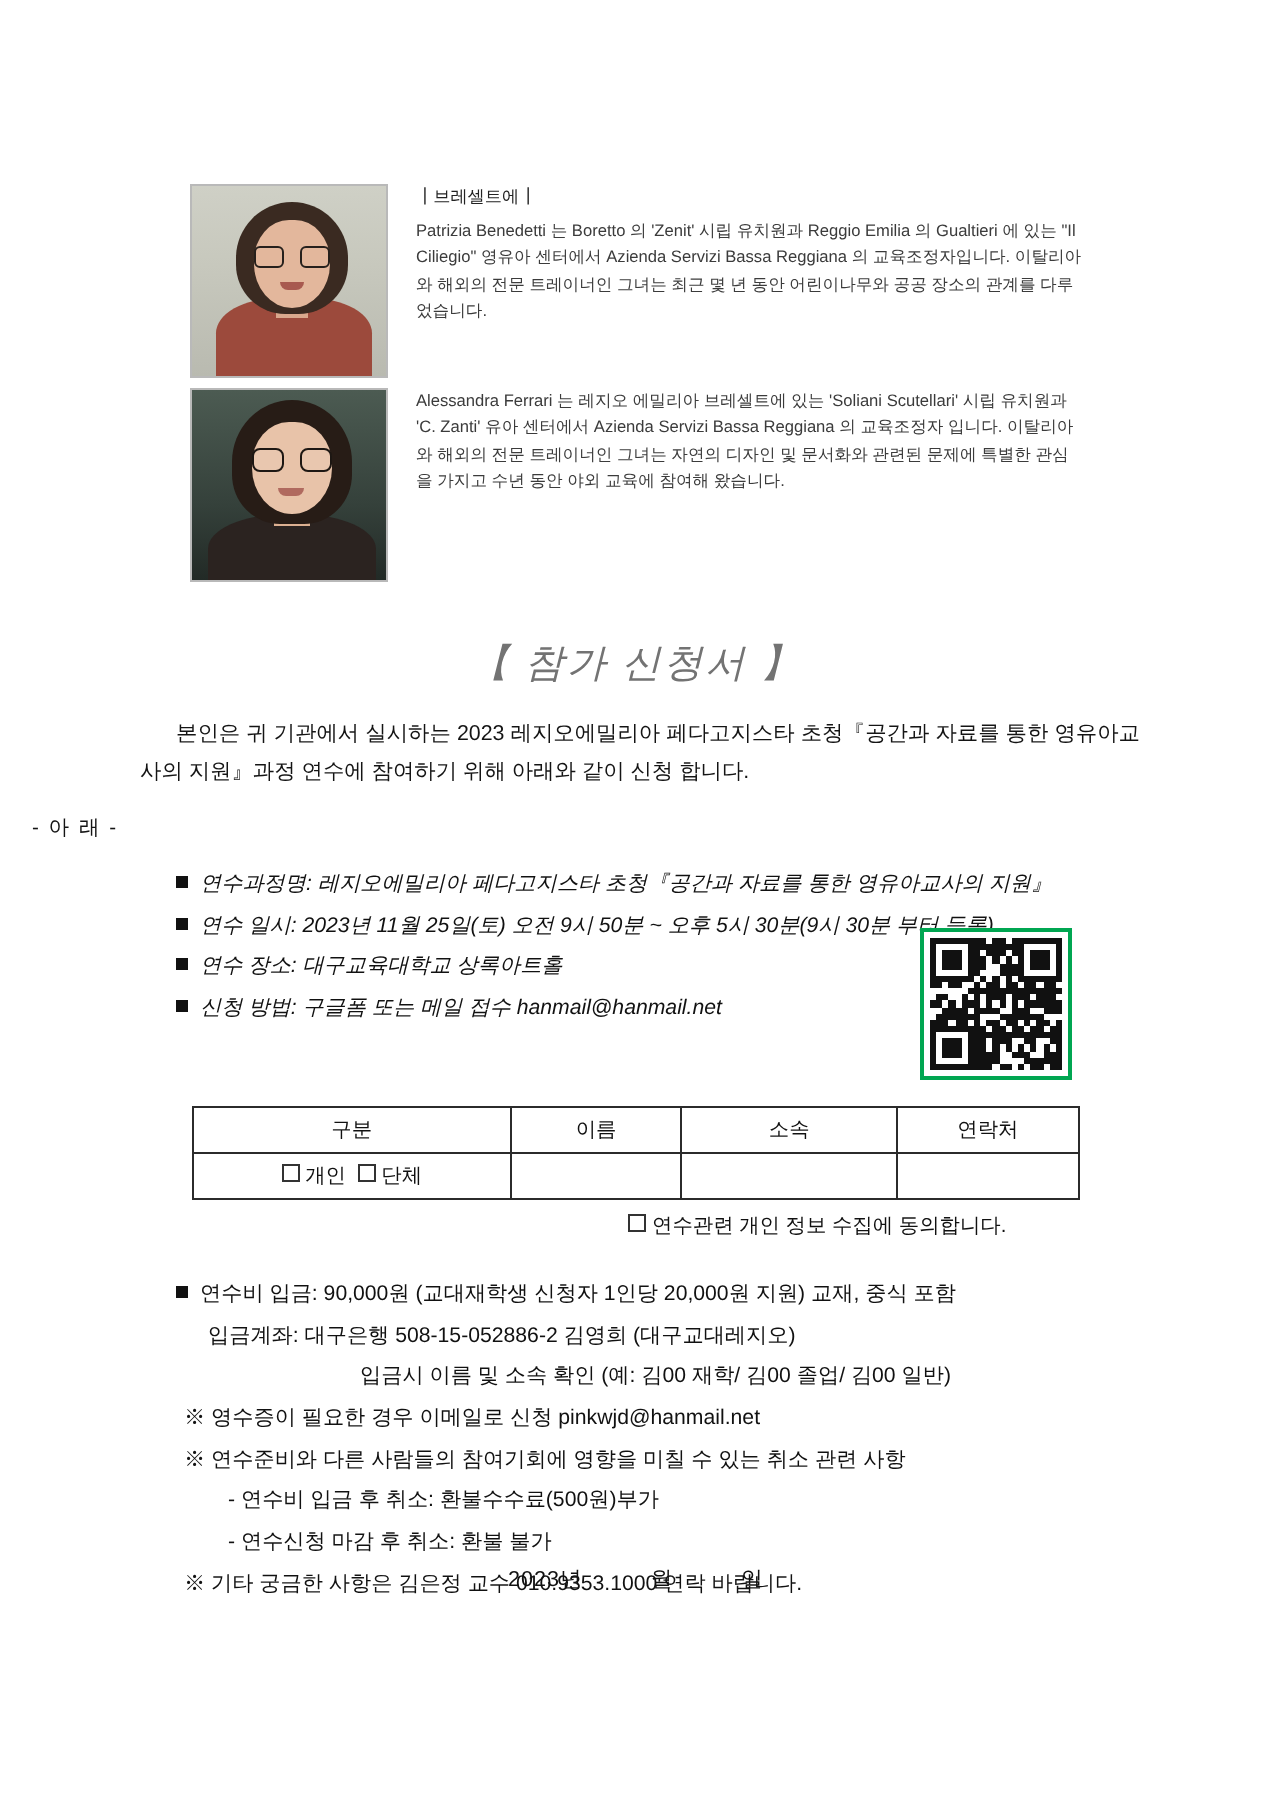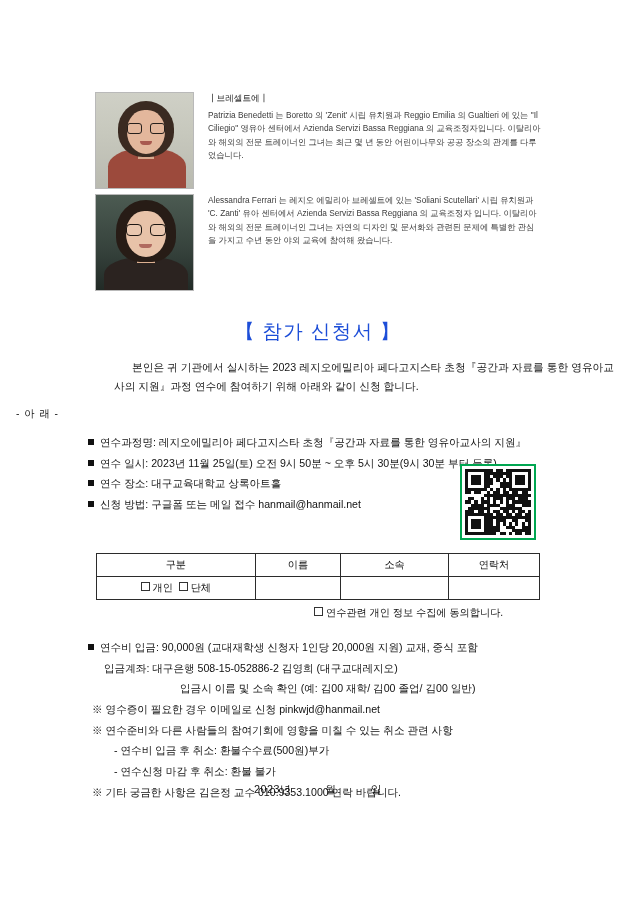--- a/index.html
+++ b/index.html
@@ -132,34 +132,34 @@
 
   
   .doc-title {
     position: absolute;
     left: 0; right: 0;
     top: 318px;
     text-align: center;
     font-family: "Liberation Serif", serif;
     font-size: 19.5px;
     letter-spacing: 1.5px;
-    color: #1d4ed8;
+    color: #737373;
+    font-style: italic;
   }
 
   
   .intro {
     position: absolute;
     left: 70px;
     top: 358px;
     width: 500px;
     font-size: 10.7px;
     line-height: 1.75;
     color: #141414;
     text-align: justify;
-    margin-left: 44px;
   }
   .intro .ind { display: inline-block; width: 18px; }
 
   .arae {
     position: absolute;
     left: 16px; right: 0;
     top: 407px;
     text-align: left;
     font-size: 10.3px;
     letter-spacing: 1px;
@@ -168,20 +168,21 @@
 
   
   .info {
     position: absolute;
     left: 88px;
     top: 432px;
     width: 470px;
     font-size: 10.6px;
     line-height: 1.95;
     color: #111;
+    font-style: italic;
   }
   .info-line { white-space: nowrap; }
   .sq {
     display: inline-block;
     width: 6px; height: 6px;
     background: #111;
     margin-right: 6px;
     vertical-align: 1px;
   }
 

